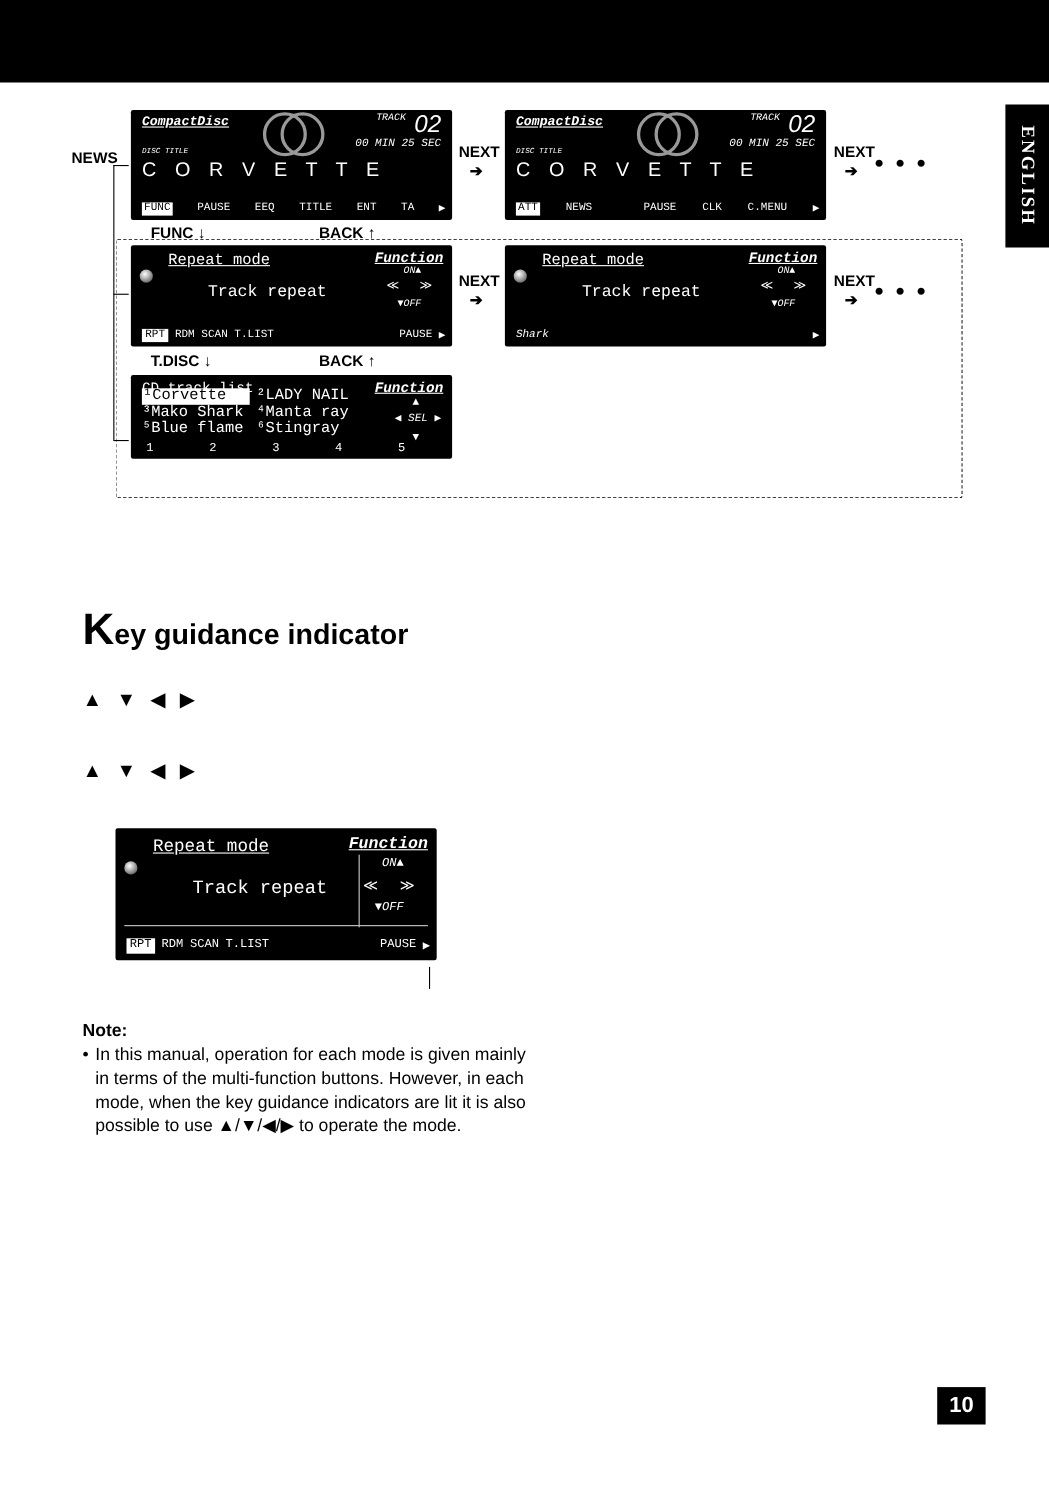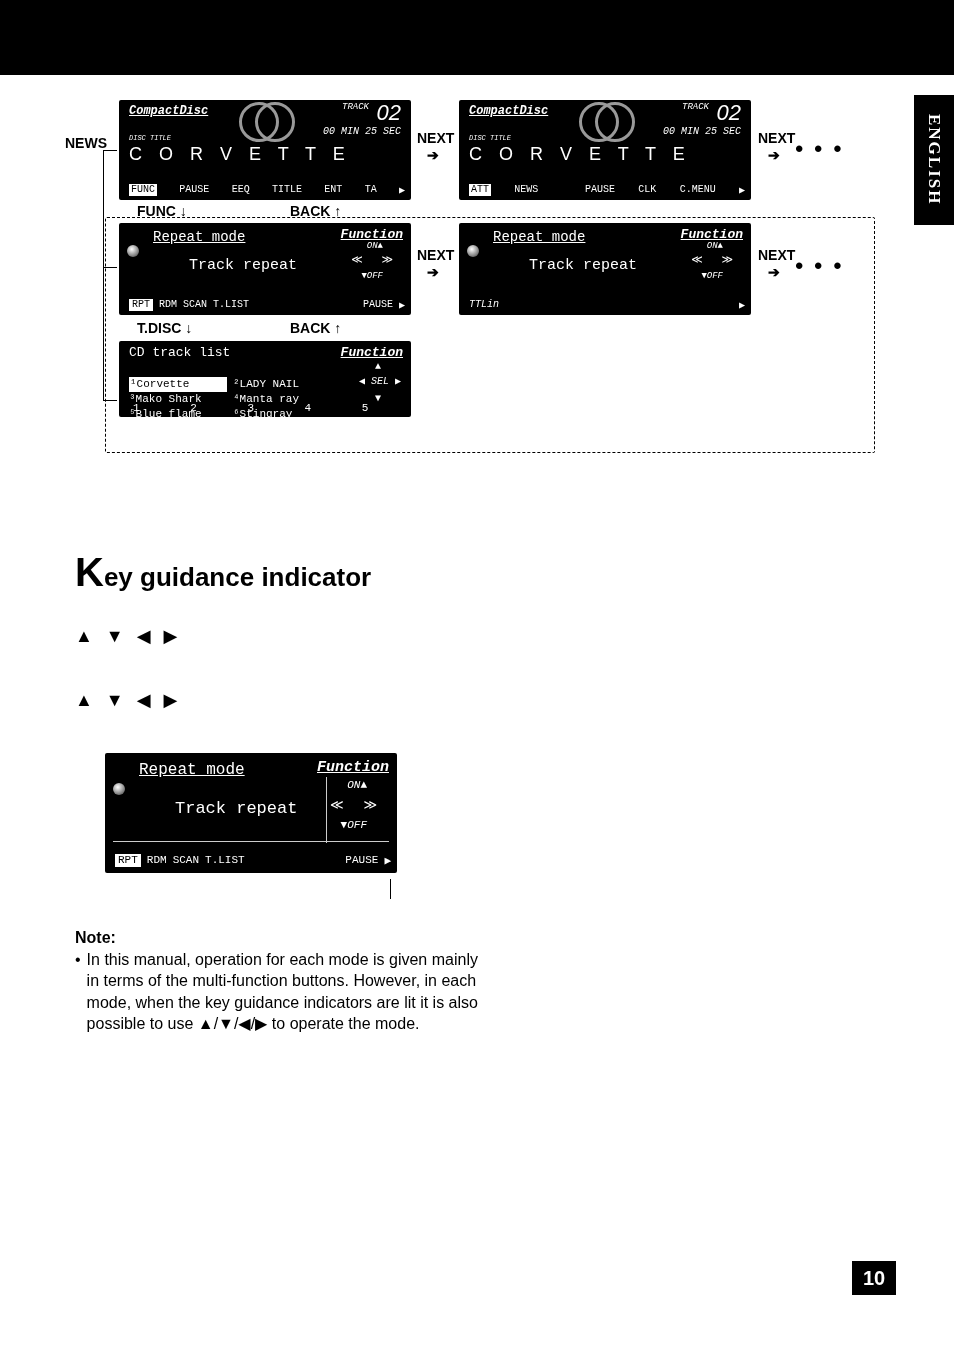--- a/index.html
+++ b/index.html
@@ -124,22 +124,22 @@
   }
   .lcd-bottomkeys .hl { background:#fff; color:#000; padding:0 3px; }
   .lcd-bottomkeys .spacer { flex:1; }
   .lcd-pause { font-size:10px; }
 
   .lcd-cdtl {
     position:absolute; top:4px; left:10px;
     font-size:13px;
   }
   .lcd-tracks {
-    position:absolute; top:36px; left:10px; right:80px;
-    font-size:11px; line-height:15px;
+    position:absolute; top:12px; left:10px; right:80px;
+    font-size:14px; line-height:15px;
     display:grid; grid-template-columns: 1fr 1fr; column-gap:6px;
   }
   .lcd-tracks .sel { background:#fff; color:#000; padding:0 1px; }
   .lcd-tracknums {
     position:absolute; bottom:3px; left:14px;
     font-size:11px; letter-spacing:22px; color:#fff;
   }
   .lcd-sel {
     position:absolute; top:34px; right:10px;
     font-size:10px; font-style:italic;
@@ -284,21 +284,21 @@
 
     <div class="lcd lcd-row2" style="position:absolute; top:128px; left:384px;">
       <div class="bulb"></div>
       <div class="lcd-repeat">Repeat mode</div>
       <div class="lcd-func">Function</div>
       <div class="lcd-on">ON▲</div>
       <div class="lcd-arrows-lr">≪   ≫</div>
       <div class="lcd-off">▼OFF</div>
       <div class="lcd-trackrepeat">Track repeat</div>
       <div class="lcd-bottomkeys">
-        <span style="font-style:italic;">TTLin</span>
+        <span style="font-style:italic;">Shark</span>
         <span class="spacer"></span>
         <span>▶</span>
       </div>
     </div>
 
     <div class="label" style="top:152px; left:683px;">NEXT</div>
     <div class="label nav-arrow" style="top:169px; left:693px;">➔</div>
     <div class="dots" style="top:157px; left:720px;">• • •</div>
 
     <div class="label" style="top:225px; left:62px;">T.DISC ↓</div>

